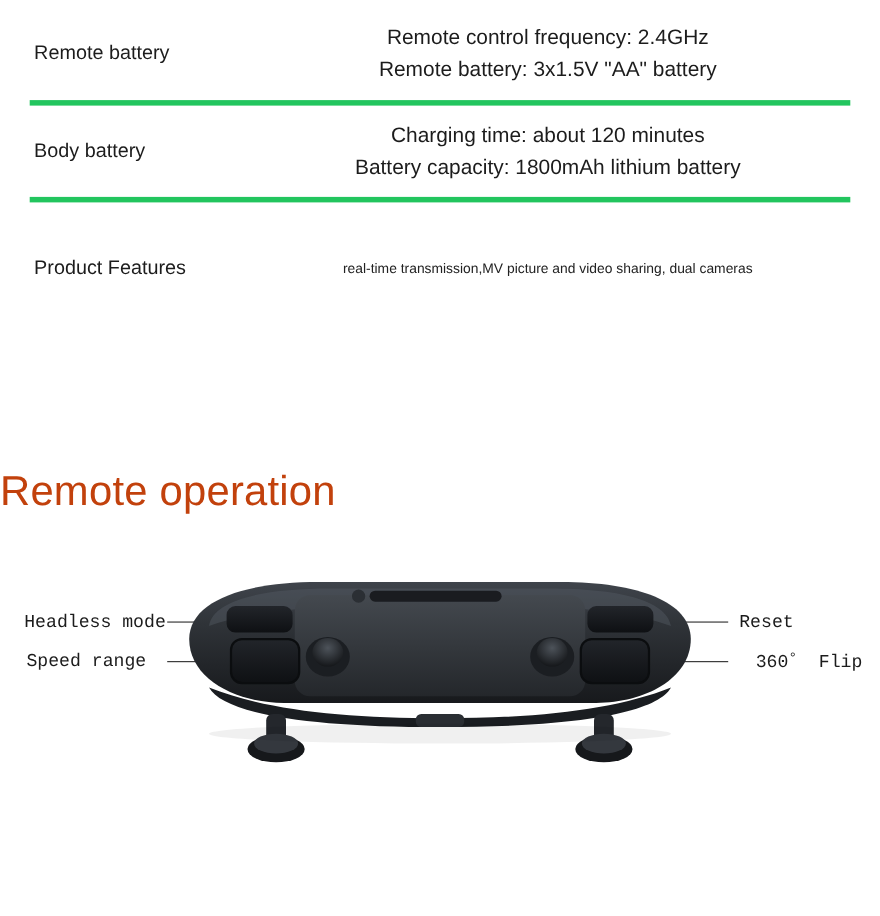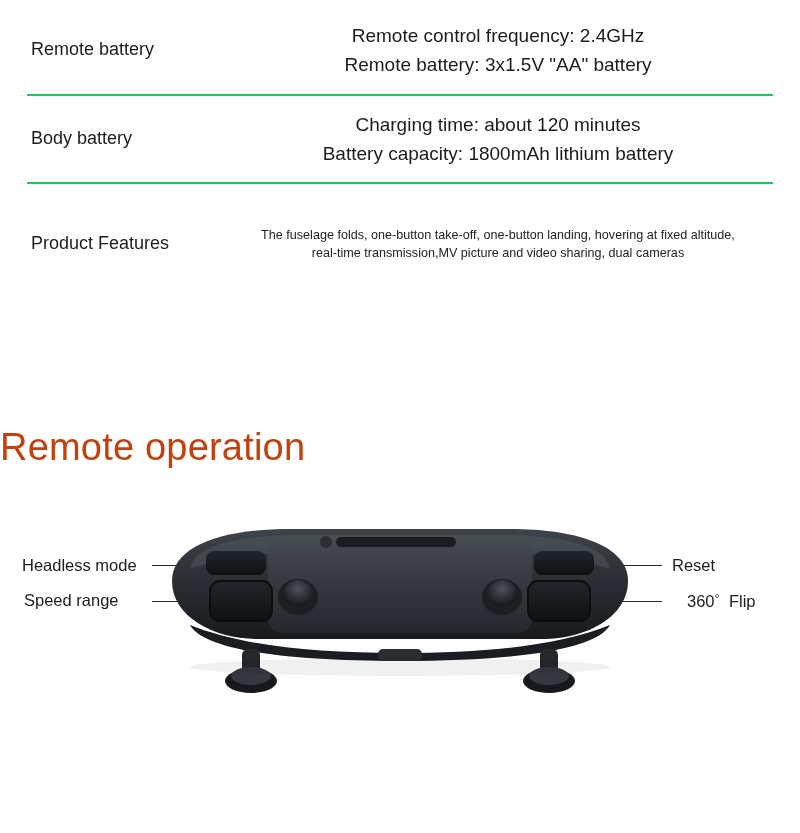--- a/index.html
+++ b/index.html
@@ -18,21 +18,21 @@
 
   
   .spec-table {
     width: 746px;
     margin: 0 auto;
     padding-top: 6px;
   }
   .spec-row {
     display: flex;
     align-items: center;
-    border-bottom: 2px solid #22c55e;
+    border-bottom: 5px solid #22c55e;
     box-sizing: border-box;
   }
   .spec-row.r1 { height: 90px; }
   .spec-row.r2 { height: 88px; }
   .spec-row.r3 { height: 120px; border-bottom: none; }
 
   .spec-label {
     width: 196px;
     flex: 0 0 196px;
     font-size: 18px;
@@ -65,20 +65,21 @@
     padding-top: 122px;
     letter-spacing: 0.2px;
   }
 
   
   .illustration {
     position: relative;
     width: 676px;
     height: 300px;
     margin-top: 52px;
+    font-family: Liberation Mono, monospace;
   }
 
   .callout {
     position: absolute;
     font-size: 16.5px;
     color: #1c1c1c;
     white-space: nowrap;
   }
   .callout.left  { text-align: left; }
   .callout.right { text-align: left; }
@@ -117,21 +118,20 @@
     <div class="spec-label">Body battery</div>
     <div class="spec-value">
       <span class="line">Charging time: about 120 minutes</span>
       <span class="line">Battery capacity: 1800mAh lithium battery</span>
     </div>
   </div>
 
   <div class="spec-row r3">
     <div class="spec-label">Product Features</div>
     <div class="spec-value small">
-      <span class="line">The fuselage folds, one-button take-off, one-button landing, hovering at fixed altitude,</span>
       <span class="line">real-time transmission,MV picture and video sharing, dual cameras</span>
     </div>
   </div>
 
 </div>
 
 <h1 class="section-title">Remote operation</h1>
 
 <div class="illustration">
 

